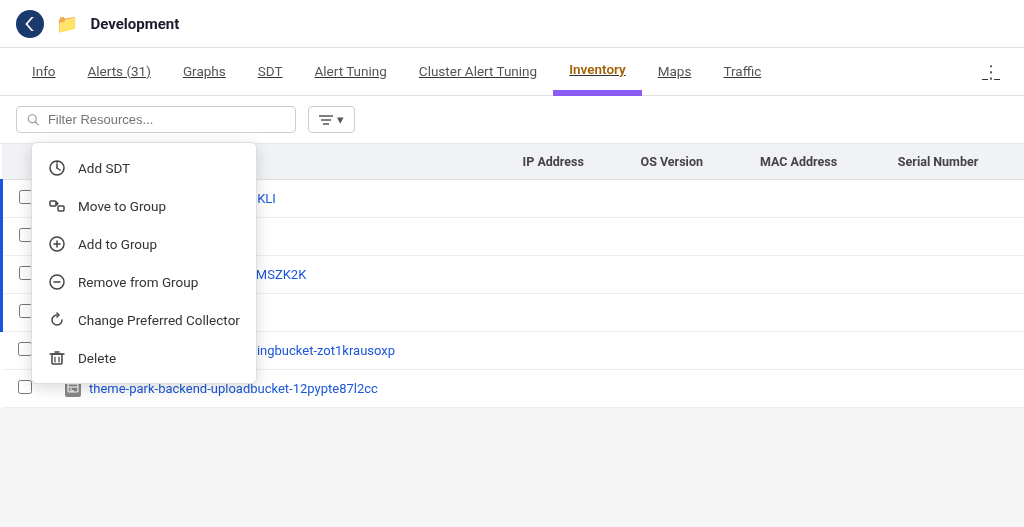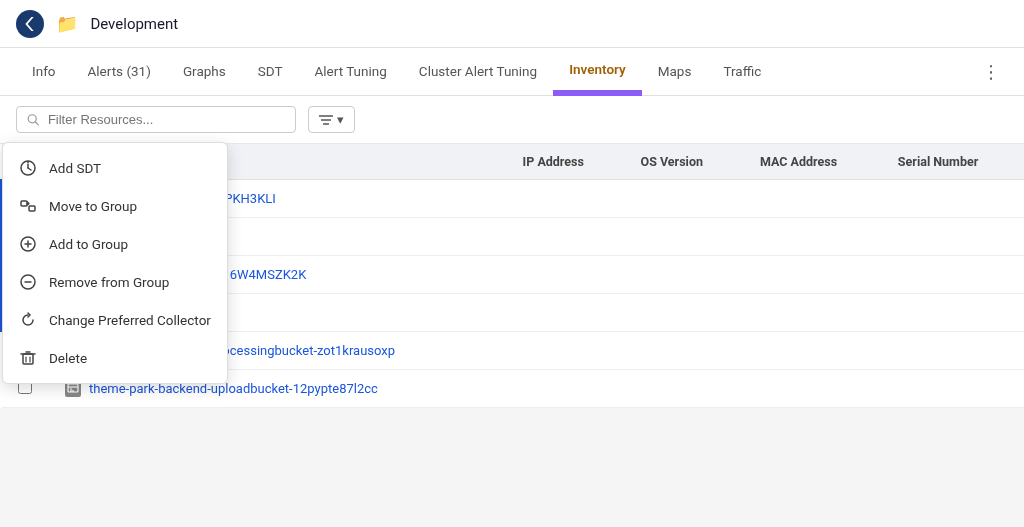--- a/index.html
+++ b/index.html
@@ -35,33 +35,34 @@
       fill: white;
       width: 14px;
       height: 14px;
     }
     .folder-icon {
       color: #666;
       font-size: 18px;
     }
     .page-title {
       font-size: 15px;
-      font-weight: 400;
+      font-weight: 700;
       color: #1a1a2e;
     }
 
     
     .tab-nav {
       display: flex;
       align-items: center;
       background: #fff;
       border-bottom: 1px solid #e0e0e0;
       padding: 0 16px;
       height: 48px;
       gap: 0;
+      text-decoration: underline;
     }
     .tab-item {
       padding: 0 16px;
       height: 48px;
       display: flex;
       align-items: center;
       cursor: pointer;
       color: #555;
       font-size: 13.5px;
       border-bottom: 2px solid transparent;
@@ -137,21 +138,21 @@
       cursor: pointer;
       background: #fff;
       color: #555;
       font-size: 13px;
     }
 
     
     .dropdown-overlay {
       position: absolute;
       top: 46px;
-      left: 2px;
+      left: 31px;
       background: #fff;
       border: 1px solid #ddd;
       border-radius: 6px;
       box-shadow: 0 4px 16px rgba(0,0,0,0.15);
       min-width: 220px;
       z-index: 100;
       padding: 6px 0;
     }
     .dropdown-item {
       display: flex;

